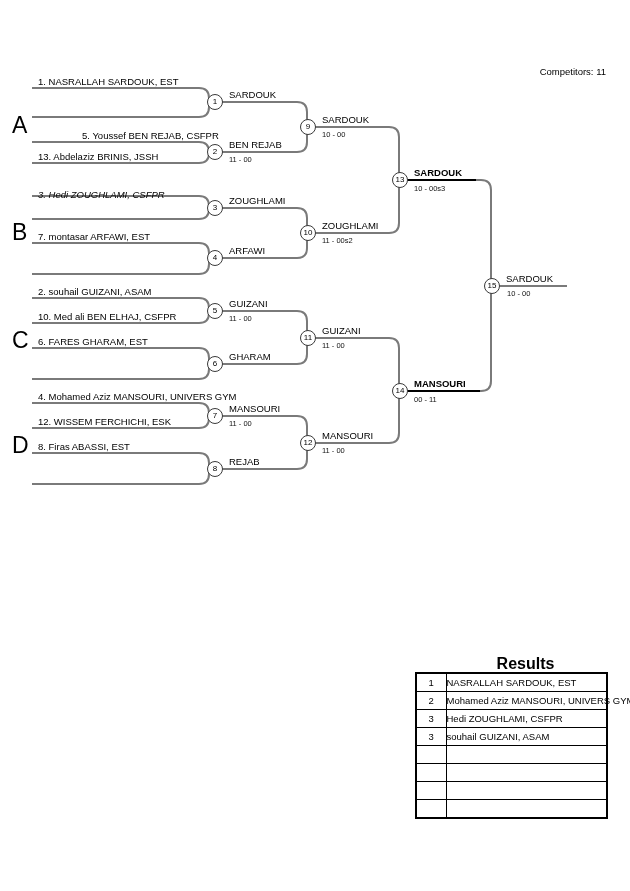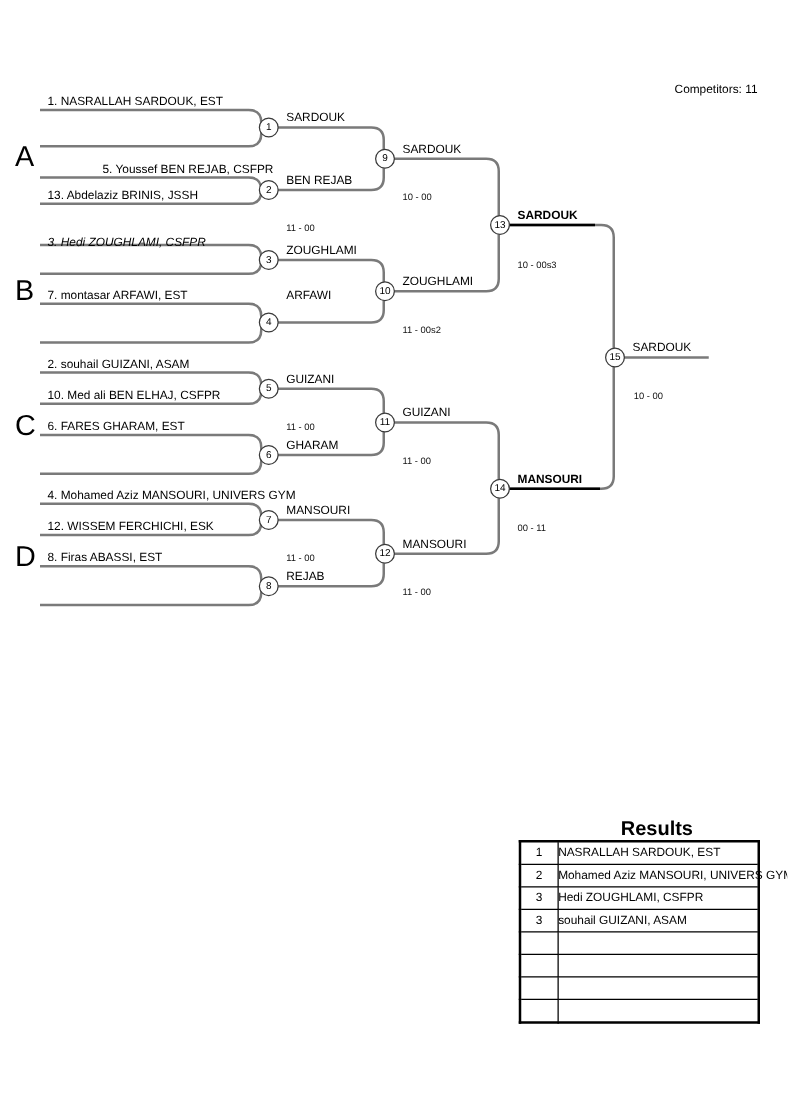--- a/index.html
+++ b/index.html
@@ -10,21 +10,21 @@
   .competitors{position:absolute;top:66px;right:24px;font-size:9.5px;}
   .bracket{position:absolute;top:0;left:0;width:630px;height:540px;}
   .bracket svg{position:absolute;top:0;left:0;}
   .entry-label{position:absolute;font-size:9.5px;line-height:11px;white-space:nowrap;z-index:2;}
   .group-label{position:absolute;left:12px;font-size:23px;line-height:24px;z-index:2;}
   .circle{position:absolute;width:16px;height:16px;box-sizing:border-box;border:1.5px solid #3a3a3a;
           border-radius:50%;background:#fff;z-index:3;text-align:center;
           font-size:8px;line-height:13px;}
   .win-label{position:absolute;font-size:9.5px;line-height:11px;white-space:nowrap;z-index:2;}
   .win-label.bold{font-weight:bold;border-bottom:2px solid #000;padding:0 14px 1px 7px;}
-  .score{position:absolute;font-size:7.5px;line-height:9px;white-space:nowrap;z-index:2;color:#111;margin-top:23px;}
+  .score{position:absolute;font-size:7.5px;line-height:9px;white-space:nowrap;z-index:2;color:#111;}
   .results-title{position:absolute;top:655px;left:445px;width:161px;text-align:center;
                  font-size:16px;font-weight:bold;}
   table.results{position:absolute;top:672px;left:415px;width:191px;border-collapse:collapse;
                 table-layout:fixed;border:2px solid #000;}
   table.results th,table.results td{border:1px solid #000;font-size:9.5px;padding:0;overflow:visible;}
   table.results th{height:19px;font-weight:bold;text-align:center;}
   table.results td{height:17px;}
   td.pos{text-align:center;}
   td.name{padding-left:5px;}
   td.name span{white-space:nowrap;}
@@ -109,21 +109,21 @@
     <div class="circle" style="left:300px;top:330px;">11</div>
     <div class="circle" style="left:300px;top:435px;">12</div>
     <div class="circle" style="left:392px;top:172px;">13</div>
     <div class="circle" style="left:392px;top:383px;">14</div>
     <div class="circle" style="left:484px;top:278px;">15</div>
 
     <div class="win-label" style="left:229px;top:89px;">SARDOUK</div>
     <div class="win-label" style="left:229px;top:139px;">BEN REJAB</div>
     <div class="score" style="left:229px;top:155px;">11 - 00</div>
     <div class="win-label" style="left:229px;top:195px;">ZOUGHLAMI</div>
-    <div class="win-label" style="left:229px;top:231px;text-align:center;">ARFAWI</div>
+    <div class="win-label" style="left:229px;top:245px;text-align:center;">ARFAWI</div>
     <div class="win-label" style="left:229px;top:298px;">GUIZANI</div>
     <div class="score" style="left:229px;top:314px;">11 - 00</div>
     <div class="win-label" style="left:229px;top:351px;">GHARAM</div>
     <div class="win-label" style="left:229px;top:403px;">MANSOURI</div>
     <div class="score" style="left:229px;top:419px;">11 - 00</div>
     <div class="win-label" style="left:229px;top:456px;">REJAB</div>
     <div class="win-label" style="left:322px;top:114px;">SARDOUK</div>
     <div class="score" style="left:322px;top:130px;">10 - 00</div>
     <div class="win-label" style="left:322px;top:220px;">ZOUGHLAMI</div>
     <div class="score" style="left:322px;top:236px;">11 - 00s2</div>

